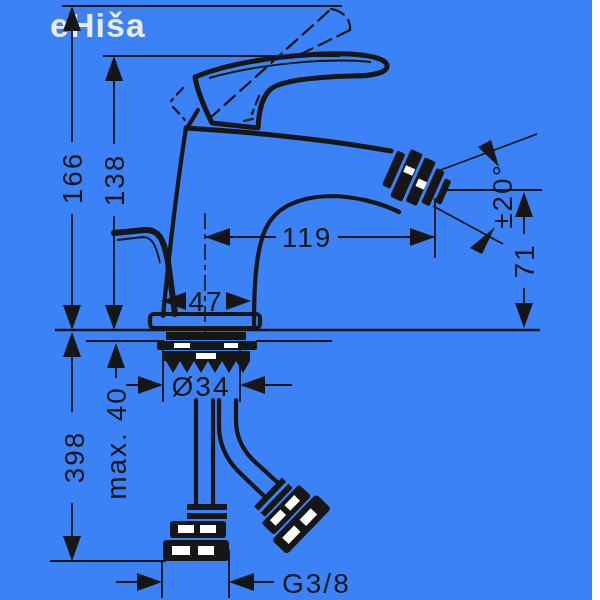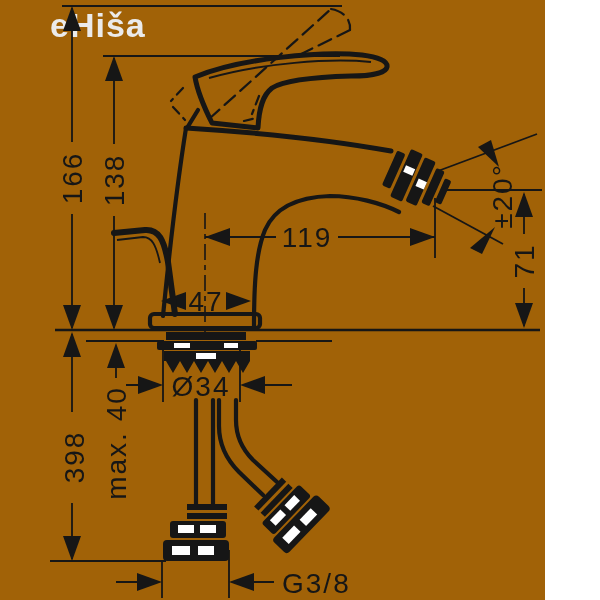--- a/index.html
+++ b/index.html
@@ -1,17 +1,17 @@
 <!DOCTYPE html>
 <html><head>
 <meta charset="utf-8">
 <style>
   html,body{margin:0;padding:0;background:#ffffff;}
   #canvas{
-    position:relative;width:545px;height:600px;background:#a16207;
+    position:relative;width:592px;height:600px;background:#3b82f6;
     font-family:"Liberation Sans", sans-serif;overflow:hidden;
   }
   #watermark{
     position:absolute;left:50px;top:6px;
     font-size:34px;font-weight:bold;letter-spacing:1px;
     color:#ebebeb;user-select:none;
   }
   svg{position:absolute;left:0;top:0;}
   .dimline{stroke:#161616;stroke-width:1.8;fill:none;}
   .deck{stroke:#161616;stroke-width:2.4;fill:none;}

